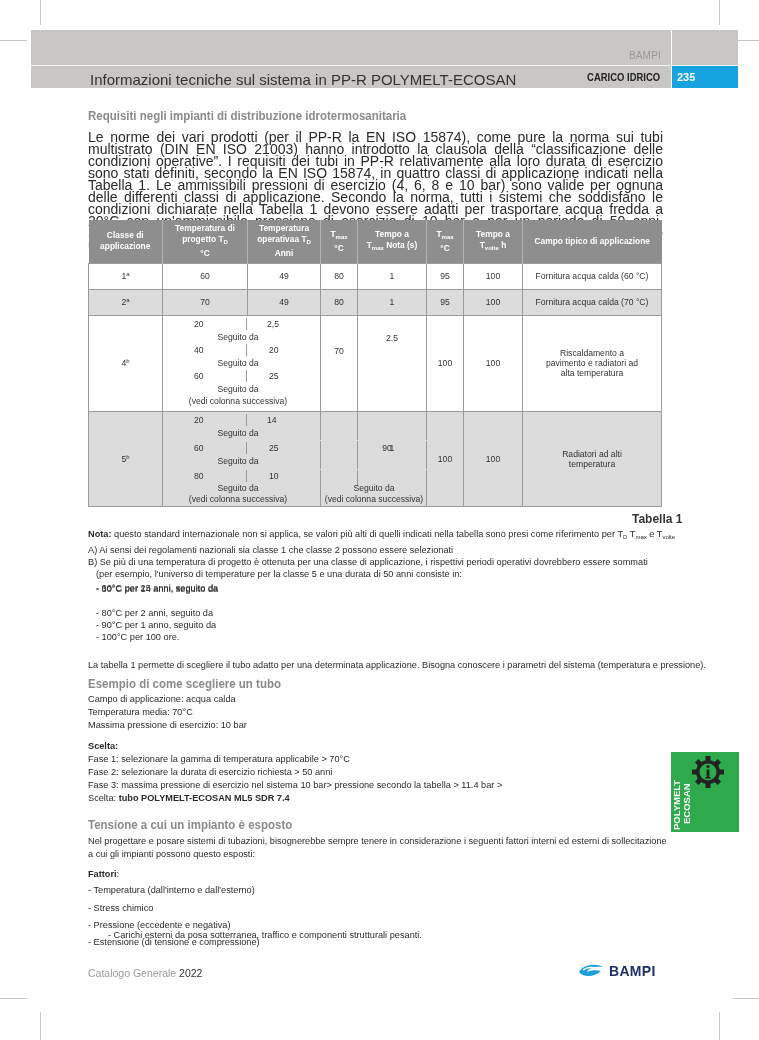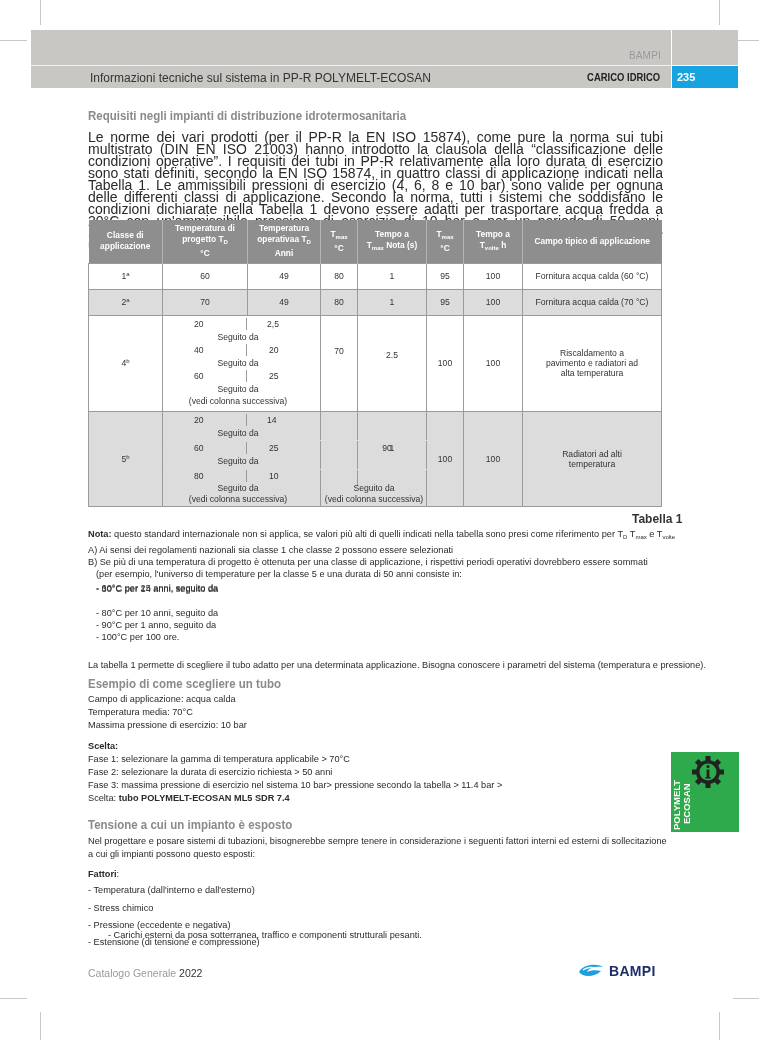--- a/index.html
+++ b/index.html
@@ -4,21 +4,21 @@
 <style>
   * { box-sizing: border-box; margin: 0; padding: 0; }
   html, body { width: 759px; height: 1040px; background: #ffffff; overflow: hidden; }
   body { position: relative; font-family: "Liberation Sans", sans-serif; color: #2a2a2a; }
   .crop { position: absolute; background: #c8c8c8; }
   .hdr-top { position: absolute; left: 31px; top: 30px; width: 640px; height: 35px; background: #c9c7c3; }
   .hdr-top-r { position: absolute; left: 672px; top: 30px; width: 66px; height: 35px; background: #c9c7c3; }
   .hdr-line { position: absolute; left: 31px; top: 65px; width: 640px; height: 1px; background: #f2f2f2; }
   .hdr-bot { position: absolute; left: 31px; top: 66px; width: 640px; height: 22px; background: #c9c7c3; }
   .bampi-small { position: absolute; right: 98px; top: 50px; font-size: 10px; color: #999; letter-spacing: 0.2px; }
-  .hdr-title { position: absolute; left: 90px; top: 71px; font-size: 12px; color: #333; }
+  .hdr-title { position: absolute; left: 90px; top: 71px; font-size: 15px; color: #333; }
   .hdr-section { position: absolute; right: 99px; top: 71px; font-size: 10.5px; font-weight: bold; color: #222; transform: scaleX(0.9); transform-origin: right; }
   .page-num { position: absolute; left: 672px; top: 66px; width: 66px; height: 22px; background: #16a3e0; color: #fff; font-weight: bold; font-size: 11px; padding: 5px 0 0 5px; }
 
   .h2 { position: absolute; left: 88px; font-size: 12.5px; font-weight: bold; color: #8a8a8a; transform: scaleX(0.92); transform-origin: left; white-space: nowrap; }
   .p { position: absolute; left: 88px; width: 575px; font-size: 14px; line-height: 12px; color: #2a2a2a; text-align: justify; }
   .line { position: absolute; left: 88px; font-size: 9.2px; line-height: 12px; color: #2a2a2a; white-space: nowrap; }
   b { font-weight: bold; }
 
   table.t { position: absolute; left: 88px; top: 220px; width: 573px; border-collapse: collapse; font-size: 8.6px; color: #333; table-layout: fixed; }
   table.t th { background: #8e8e8e; color: #fff; font-weight: bold; font-size: 8.4px; line-height: 11px; text-align: center; vertical-align: middle; border-right: 1px solid #b5b5b5; height: 43px; padding: 0 2px; }
@@ -124,21 +124,21 @@
           <div class="vbar" style="left:83px;top:28px;height:12px;"></div>
           <span class="mini c" style="left:75px;top:42px;">Seguito da</span>
           <span class="mini" style="left:31px;top:55px;">60</span>
           <span class="mini" style="left:106px;top:55px;">25</span>
           <div class="vbar" style="left:83px;top:54px;height:12px;"></div>
           <span class="mini c" style="left:75px;top:68px;">Seguito da</span>
           <span class="mini c" style="left:75px;top:80px;">(vedi colonna successiva)</span>
         </div>
       </td>
       <td style="vertical-align:top;padding-top:30px;">70</td>
-      <td style="vertical-align:top;padding-top:34px;">2.5</td>
+      <td style="vertical-align:top;padding-top:17px;">2.5</td>
       <td>100</td>
       <td>100</td>
       <td style="padding:0 18px;">Riscaldamento a pavimento e radiatori ad alta temperatura</td>
     </tr>
 
     <tr class="g" style="height:95px;">
       <td><span>5</span><sup>b</sup></td>
       <td colspan="2" style="padding:0;height:95px;">
         <div class="cell-inner">
           <span class="mini" style="left:31px;top:3px;">20</span>
@@ -176,21 +176,21 @@
   </tbody>
 </table>
 <div class="tab-label">Tabella 1</div>
 
 <div class="line" style="top:528px;"><b>Nota:</b><span> questo standard internazionale non si applica, se valori più alti di quelli indicati nella tabella sono presi come riferimento per T</span><sub>D</sub><span> T</span><sub>max</sub><span> e T</span><sub>volte</sub></div>
 <div class="line" style="top:544px;">A) Ai sensi dei regolamenti nazionali sia classe 1 che classe 2 possono essere selezionati</div>
 <div class="line" style="top:556px;">B) Se più di una temperatura di progetto è ottenuta per una classe di applicazione, i rispettivi periodi operativi dovrebbero essere sommati</div>
 <div class="line" style="top:568px;left:96px;">(per esempio, l'universo di temperature per la classe 5 e una durata di 50 anni consiste in:</div>
 <div class="line" style="top:583px;left:96px;">- 30°C per 14 anni, seguito da</div>
 <div class="line" style="top:582px;left:96px;">- 60°C per 25 anni, seguito da</div>
-<div class="line" style="top:607px;left:96px;">- 80°C per 10 anni, seguito da</div>
+<div class="line" style="top:607px;left:96px;">- 80°C per 2 anni, seguito da</div>
 <div class="line" style="top:619px;left:96px;">- 90°C per 1 anno, seguito da</div>
 <div class="line" style="top:631px;left:96px;">- 100°C per 100 ore.</div>
 
 <div class="line" style="top:659px;">La tabella 1 permette di scegliere il tubo adatto per una determinata applicazione. Bisogna conoscere i parametri del sistema (temperatura e pressione).</div>
 
 <div class="h2" style="top:677px;">Esempio di come scegliere un tubo</div>
 <div class="line" style="top:693px;">Campo di applicazione: acqua calda</div>
 <div class="line" style="top:706px;">Temperatura media: 70°C</div>
 <div class="line" style="top:719px;">Massima pressione di esercizio: 10 bar</div>
 <div class="line" style="top:740px;"><b>Scelta:</b></div>

